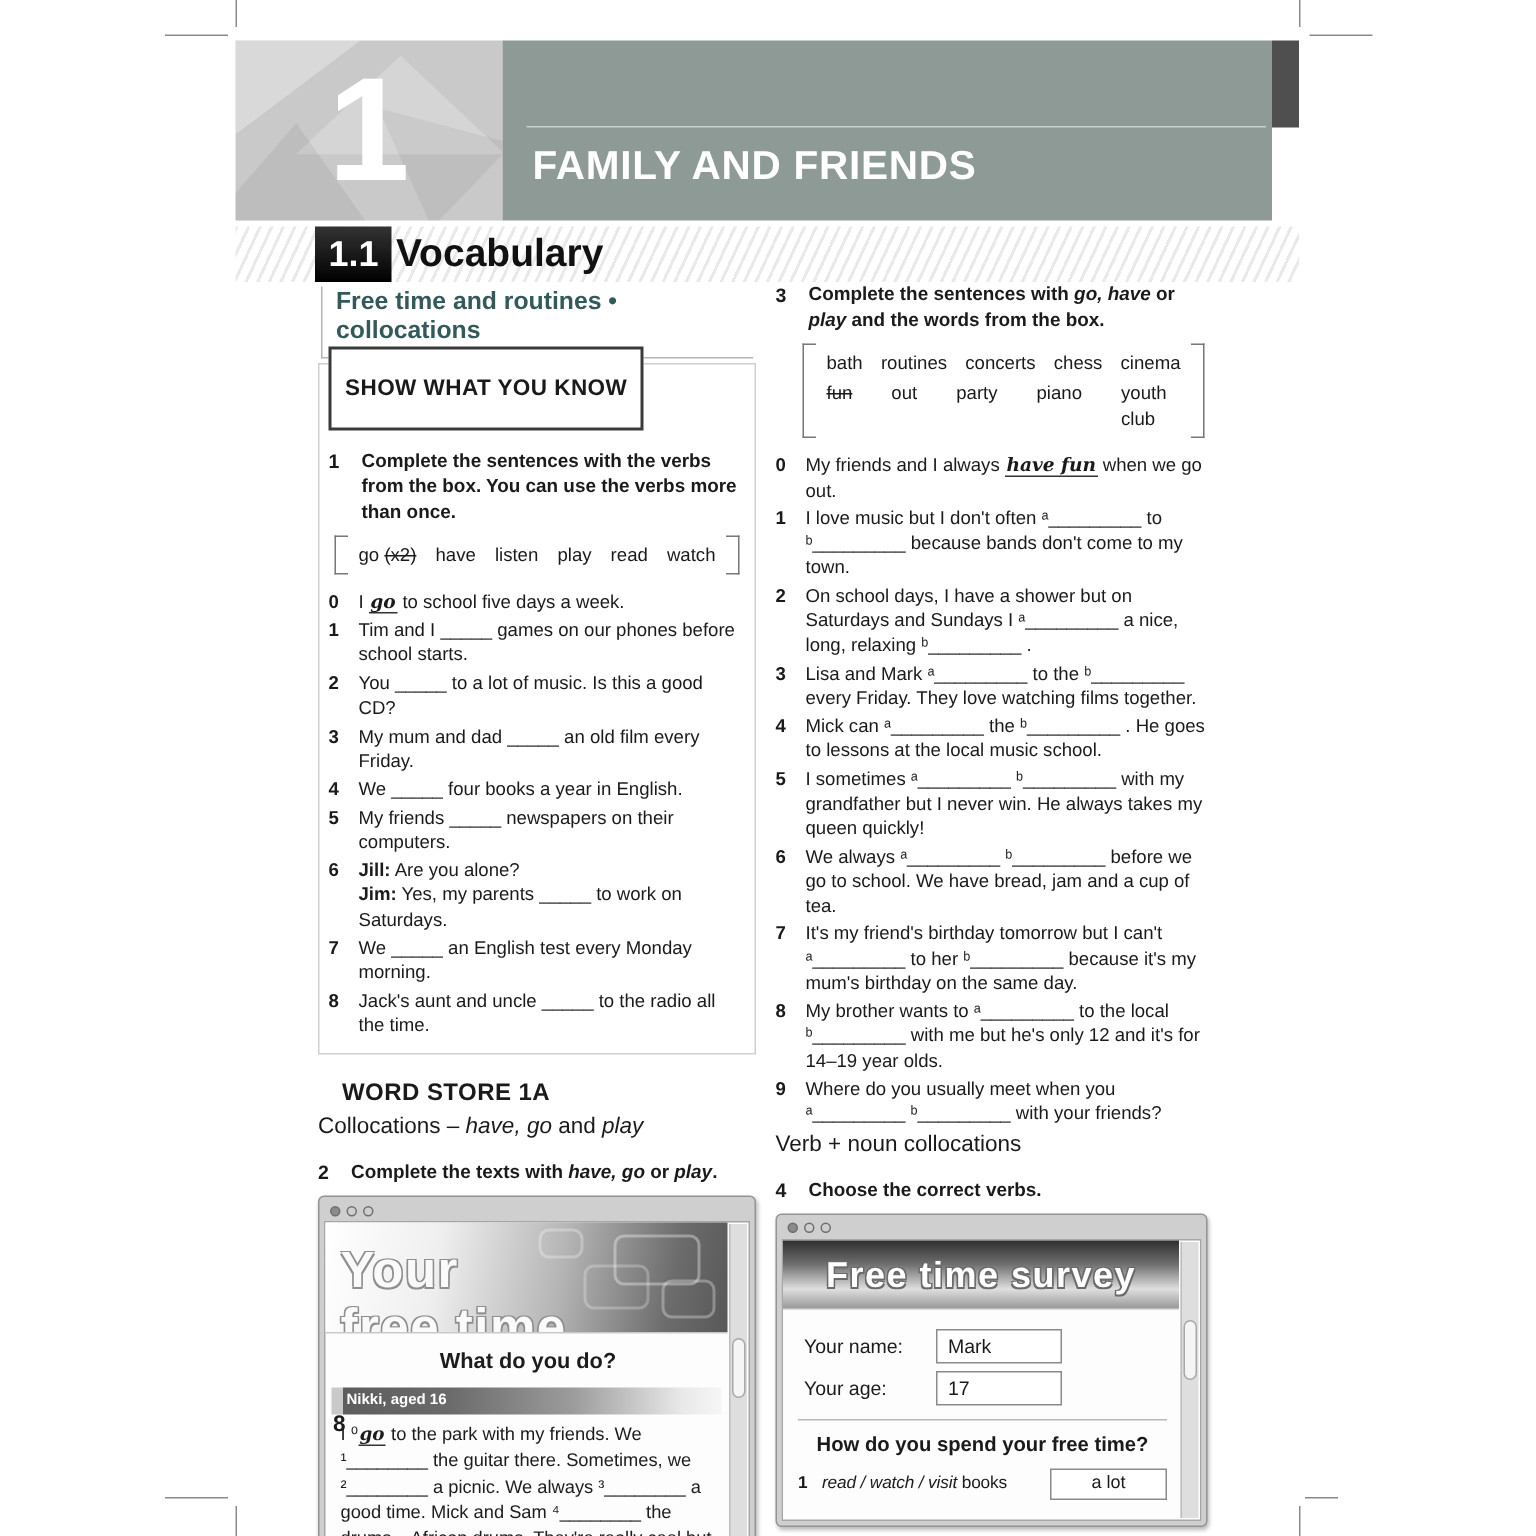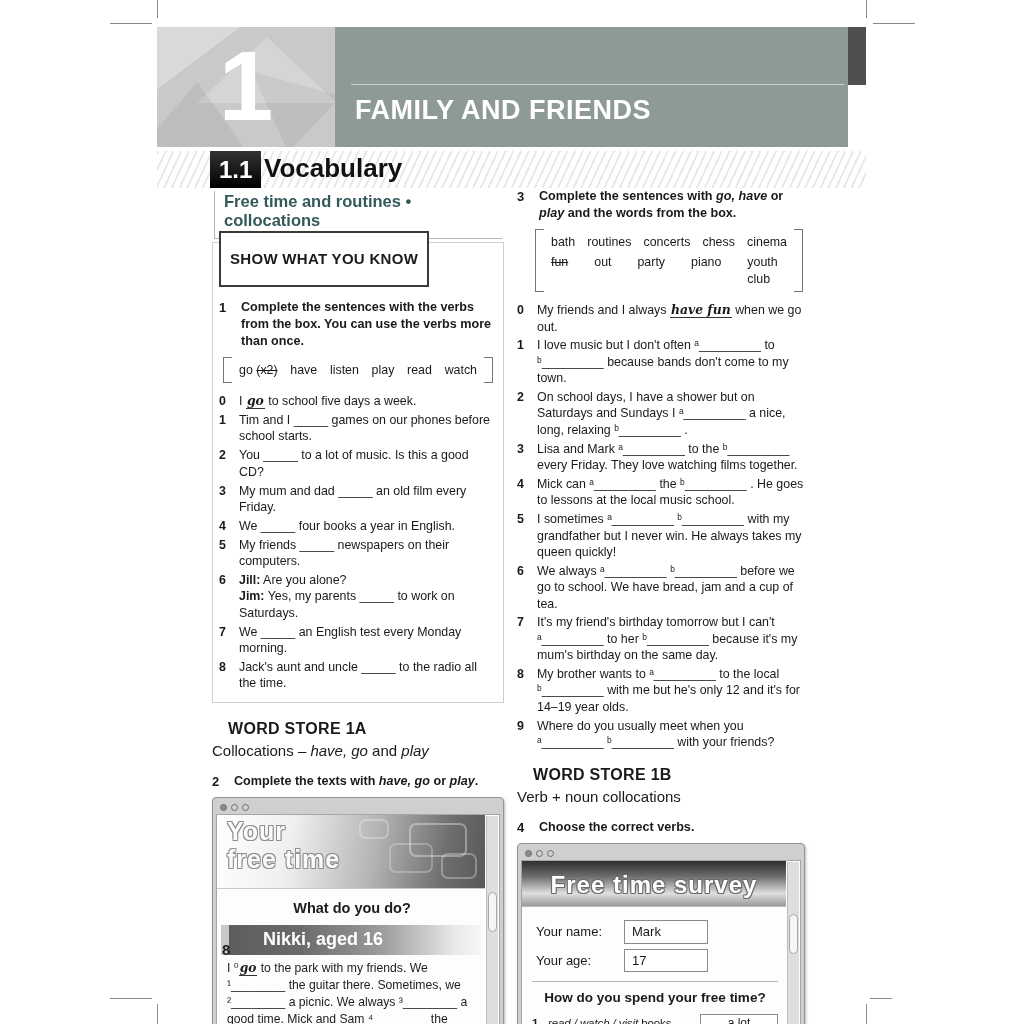--- a/index.html
+++ b/index.html
@@ -93,30 +93,30 @@
   .ft-banner {
     position:relative; height:74px; overflow:hidden; border-bottom:1px solid #c9c9c9;
     background:linear-gradient(100deg,#ffffff 0%,#efefef 28%,#b5b5b5 58%,#6c6c6c 85%,#585858 100%);
   }
   .deco { position:absolute; border:2px solid rgba(255,255,255,.35); border-radius:7px; }
   .deco.d1 { right:18px; top:8px; width:58px; height:34px; }
   .deco.d2 { right:52px; top:28px; width:44px; height:30px; border-color:rgba(255,255,255,.25); }
   .deco.d3 { right:8px; top:38px; width:36px; height:26px; border-color:rgba(255,255,255,.3); }
   .deco.d4 { right:96px; top:4px; width:30px; height:20px; border-color:rgba(255,255,255,.28); }
   .ft-title {
-    position:absolute; left:10px; top:3px; font-size:25px; font-weight:bold; line-height:1.1;
+    position:absolute; left:10px; top:14px; font-size:34px; font-weight:bold; line-height:1.1;
     color:#fafafa; letter-spacing:1px;
     text-shadow:-1px -1px 0 #8f8f8f,1px -1px 0 #8f8f8f,-1px 1px 0 #8f8f8f,1px 1px 0 #8f8f8f;
   }
   .win-body { padding:7px 8px 9px 10px; font-size:12.2px; line-height:1.4; color:#1c1c1c; }
   .wb-heading { text-align:center; font-weight:bold; font-size:14.5px; margin:2px 0 7px; }
   .entry-head {
-    position:relative; margin:7px -4px 5px -6px; padding:2px 6px 2px 42px;
+    position:relative; margin:7px -4px 5px -6px; padding:2px 6px 2px 10px;
     background:linear-gradient(90deg,#c9c9c9 0,#c9c9c9 8px,#5d5d5d 8px,#6a6a6a 30%,#9c9c9c 62%,#e9e9e9 90%,#f6f6f6 100%);
-    color:#fff; font-weight:bold; font-size:18px;
+    color:#fff; font-weight:bold; font-size:10px;
   }
   .entry-text { margin-bottom:3px; }
   
   .fts-banner {
     position:relative; height:46px; overflow:hidden;
     background:linear-gradient(180deg,#2f2f2f 0%,#6e6e6e 35%,#dfdfdf 72%,#9a9a9a 100%);
     border-bottom:1px solid #bbb;
   }
   .fts-title {
     position:absolute; left:0; right:0; top:8px; text-align:center;
@@ -325,21 +325,20 @@
     </div>
     <div class="item">
       <span class="inum">8</span>
       <p class="itxt">My brother wants to ᵃ_________ to the local ᵇ_________ with me but he's only 12 and it's for 14–19 year olds.</p>
     </div>
     <div class="item">
       <span class="inum">9</span>
       <p class="itxt">Where do you usually meet when you ᵃ_________ ᵇ_________ with your friends?</p>
     </div>
 
-    <h2 class="ws-title">WORD STORE 1B</h2>
     <p class="ws-sub">Verb + noun collocations</p>
 
     <div class="ex-head">
       <span class="ex-num">4</span>
       <p class="ex-instr">Choose the correct verbs.</p>
     </div>
 
     <div class="window">
       <div class="chrome">
         <span class="dot filled"></span>

